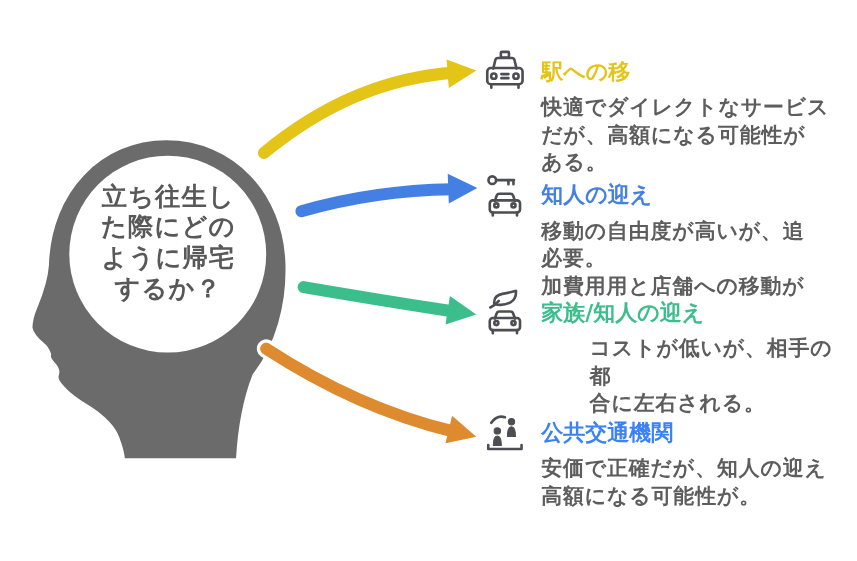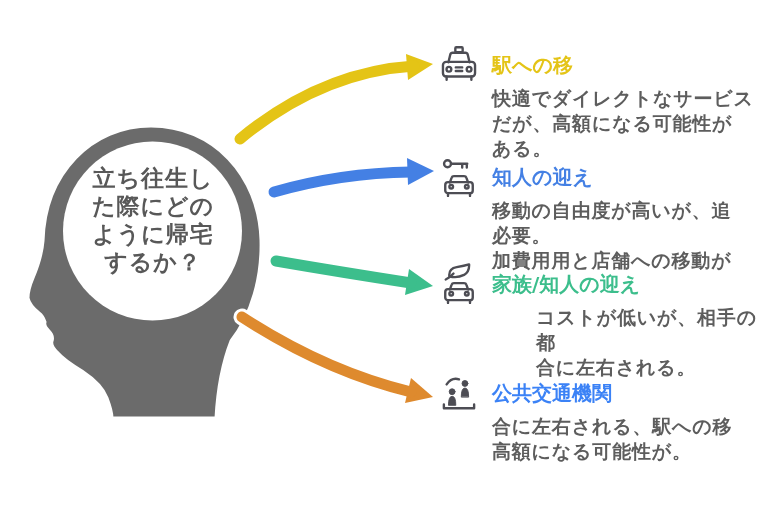--- a/index.html
+++ b/index.html
@@ -142,19 +142,19 @@
       <path d="M10.5 13.5 Q16 5.5 24 8"></path>
       <circle class="fillpart" cx="16.5" cy="21.5" r="3.2"></circle>
       <path class="fillpart" d="M12.5 36 Q12.5 26.5 16.5 26.5 Q20.5 26.5 20.5 36 Z"></path>
       <circle class="fillpart" cx="30.5" cy="12.5" r="3.2"></circle>
       <path class="fillpart" d="M26.5 27 Q26.5 17.5 30.5 17.5 Q34.5 17.5 34.5 27 Z"></path>
       <path d="M7.5 35.5 V39.5 H40.5 V35.5"></path>
     </svg>
     <div class="opt-content">
       <div class="opt-label" style="color: #3b82f6;">公共交通機関</div>
       <div class="opt-desc" style="color: rgb(93, 93, 93);">
-        <div>合に左右される、駅への移</div>
+        <div>安価で正確だが、知人の迎え</div>
         <div>高額になる可能性が。</div>
       </div>
     </div>
   </div>
 
 </div>
 
 </body></html>

